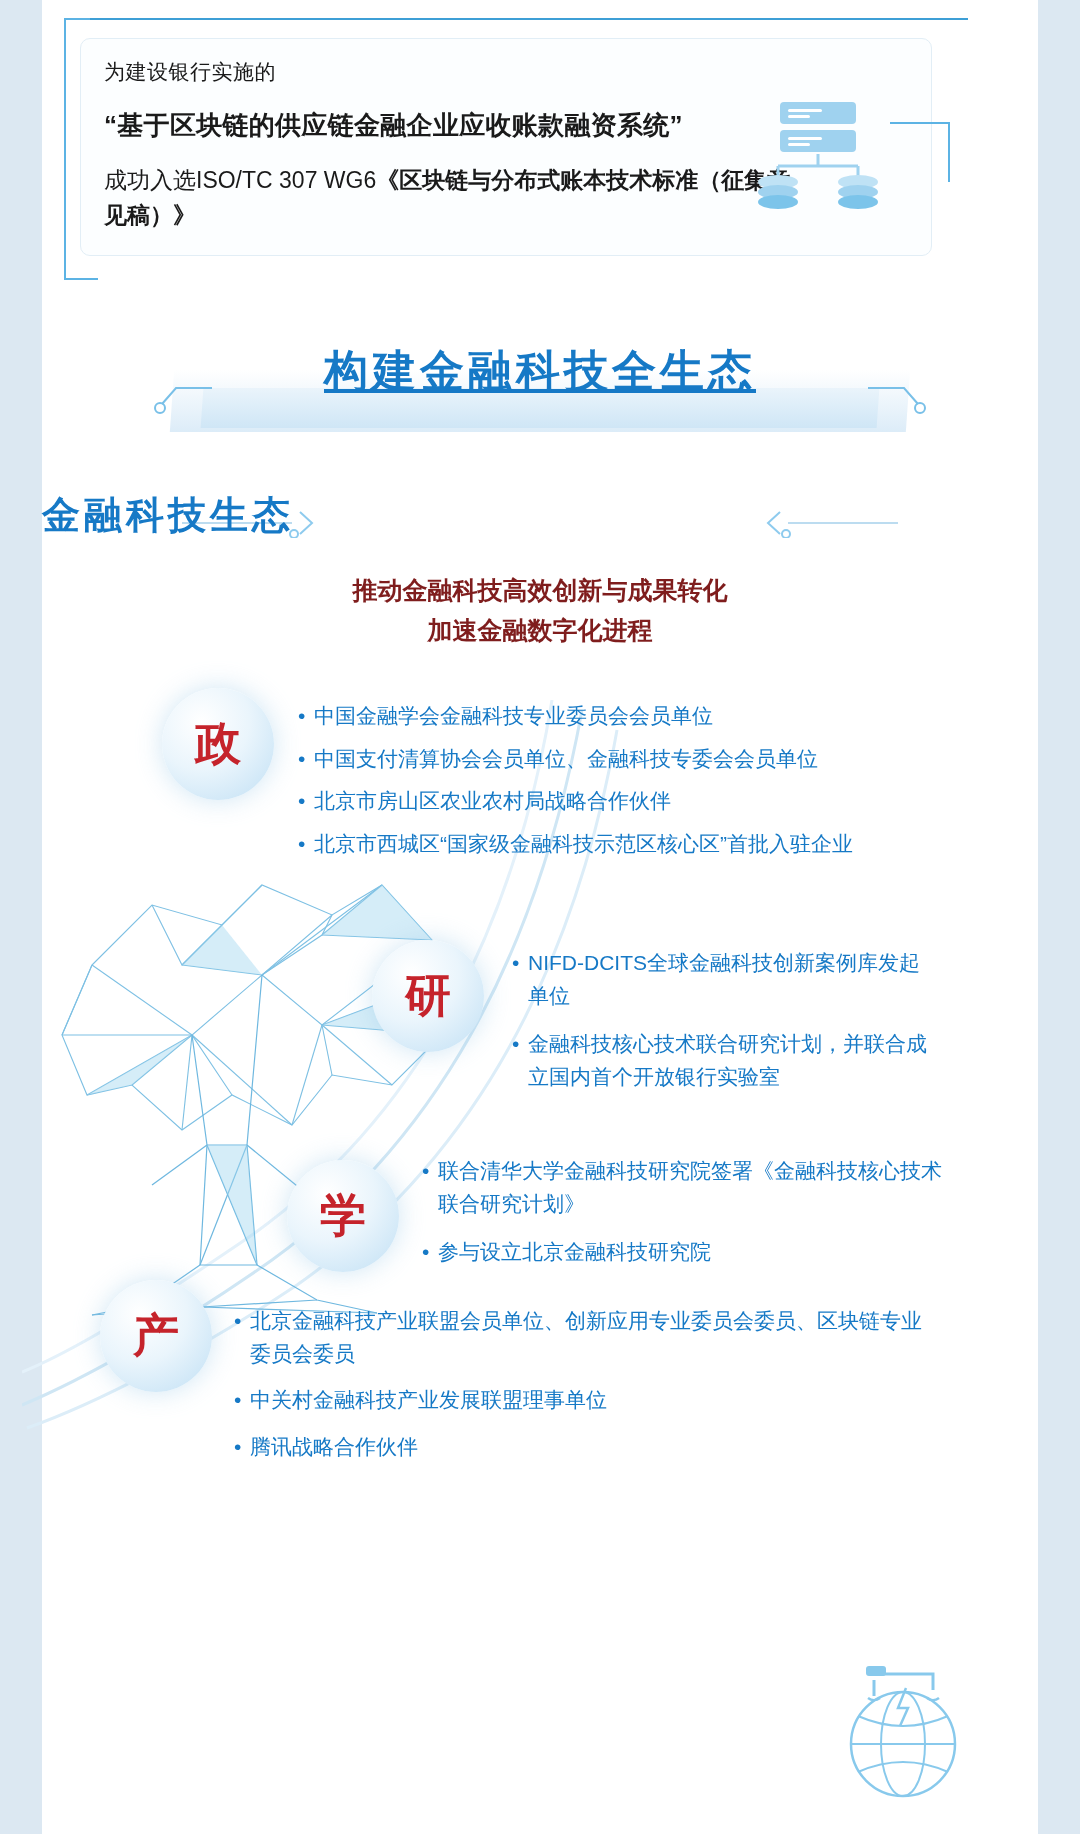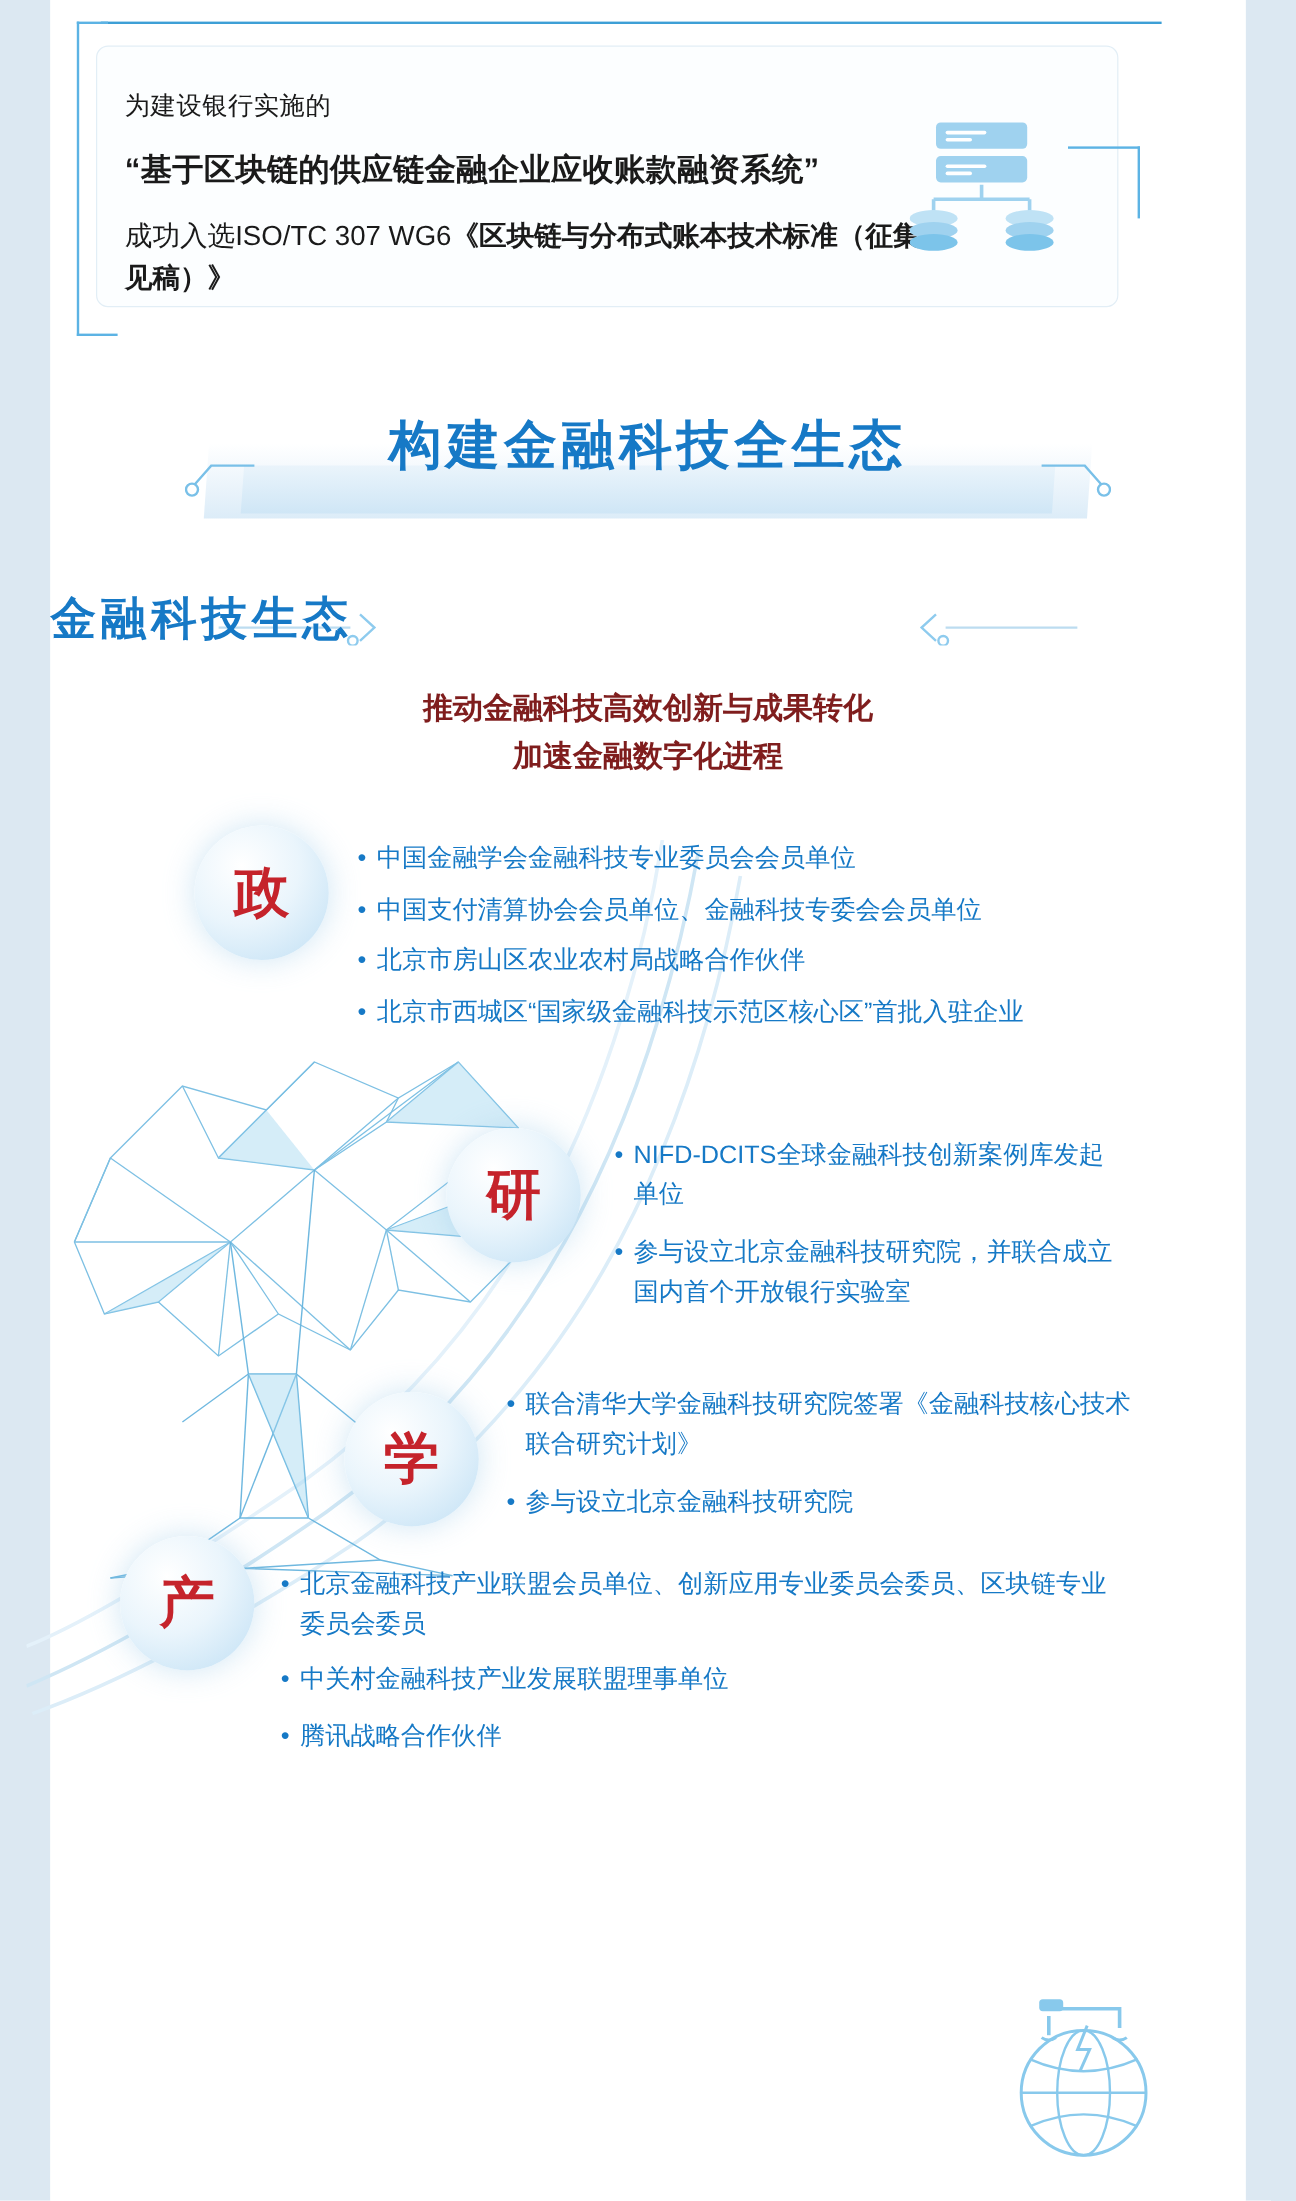--- a/index.html
+++ b/index.html
@@ -88,21 +88,21 @@
     background: #5cb3e4;
   }
   .tc-accent-tr2 {
     position: absolute;
     right: 18px; top: 112px;
     width: 2px; height: 60px;
     background: #5cb3e4;
   }
   .tc-text {
     position: absolute;
-    left: 48px; top: 64px;
+    left: 48px; top: 48px;
     width: 700px;
   }
   .tc-line1 {
     font-size: 21px;
     color: #1a1a1a;
     letter-spacing: 0.5px;
     margin-bottom: 22px;
   }
   .tc-line2 {
     font-size: 26px;
@@ -151,20 +151,21 @@
   }
   .big-title {
     position: absolute;
     left: 0; right: 0;
     top: 12px;
     text-align: center;
     font-size: 44px;
     font-weight: bold;
     color: #1679c6;
     letter-spacing: 4px;
+    text-decoration: underline;
   }
   .bt-bracket {
     position: absolute;
     top: 56px;
     width: 60px;
     height: 40px;
   }
   .bt-bracket.left { left: 112px; }
   .bt-bracket.right { right: 112px; }
 
@@ -413,21 +414,21 @@
     <div class="bullets g-zheng">
       <div class="item">中国金融学会金融科技专业委员会会员单位</div>
       <div class="item">中国支付清算协会会员单位、金融科技专委会会员单位</div>
       <div class="item">北京市房山区农业农村局战略合作伙伴</div>
       <div class="item">北京市西城区“国家级金融科技示范区核心区”首批入驻企业</div>
     </div>
 
     <div class="bubble b-yan">研</div>
     <div class="bullets g-yan">
       <div class="item">NIFD-DCITS全球金融科技创新案例库发起单位</div>
-      <div class="item">参与设立北京金融科技研究院，并联合成立国内首个开放银行实验室</div>
+      <div class="item">金融科技核心技术联合研究计划，并联合成立国内首个开放银行实验室</div>
     </div>
 
     <div class="bubble b-xue">学</div>
     <div class="bullets g-xue">
       <div class="item">联合清华大学金融科技研究院签署《金融科技核心技术联合研究计划》</div>
       <div class="item">参与设立北京金融科技研究院</div>
     </div>
 
     <div class="bubble b-chan">产</div>
     <div class="bullets g-chan">

